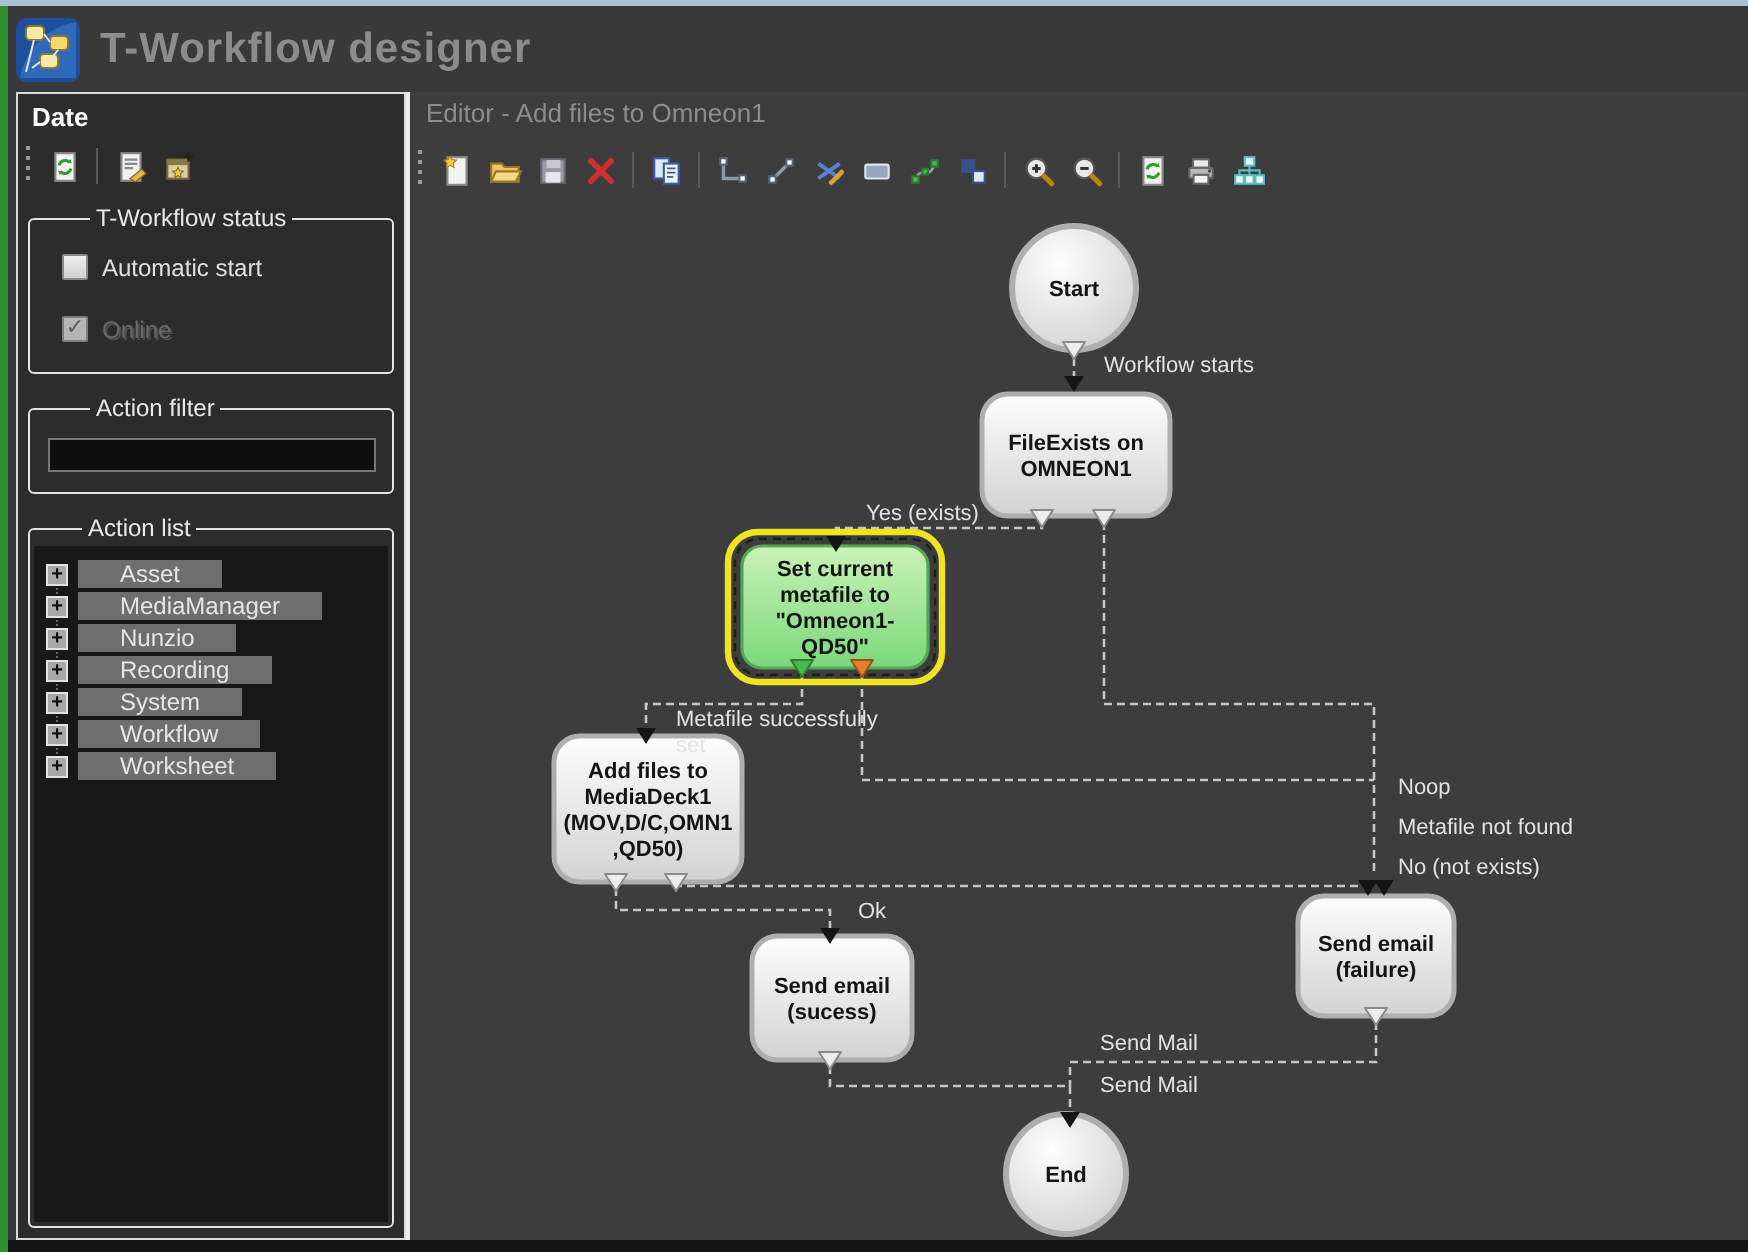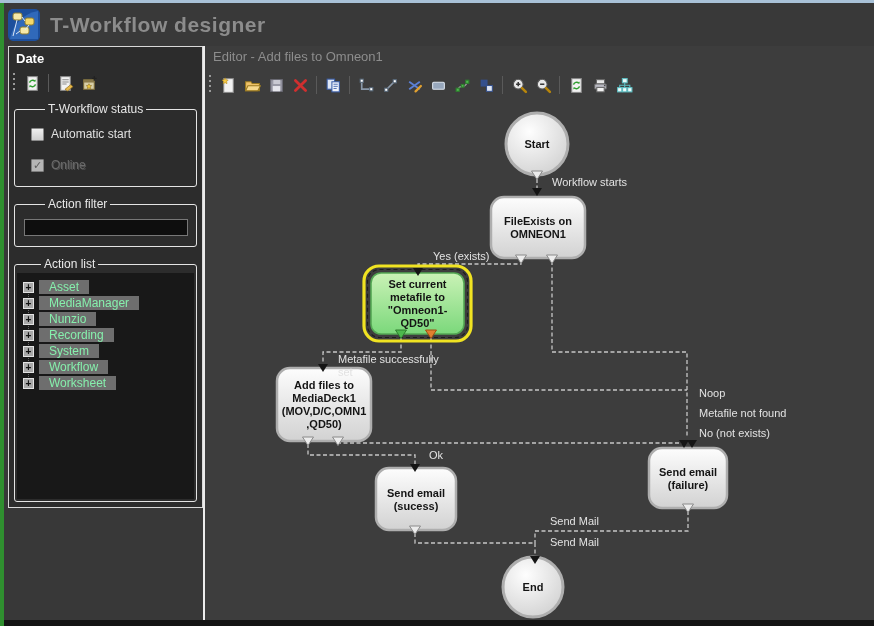--- a/index.html
+++ b/index.html
@@ -12,53 +12,53 @@
   .green-strip{position:absolute;left:0;top:3px;width:4px;height:623px;background:#2f8f2f;}
   .bottom-strip{position:absolute;left:4px;bottom:0;width:870px;height:6px;background:#141414;}
 
   
   .titlebar{position:absolute;left:4px;top:3px;width:870px;height:43px;background:#393939;display:flex;align-items:center;}
   .app-icon{width:32px;height:32px;margin-left:4px;border-radius:4px;flex:0 0 auto;}
   .app-title{margin-left:10px;font-size:21px;font-weight:600;letter-spacing:.5px;color:#8c8c8c;}
 
   
   .sidebar{
-    position:absolute;left:8px;top:46px;width:195px;height:462px;
+    position:absolute;left:8px;top:46px;width:195px;height:574px;
     background:#2c2c2c;border:1px solid #d9d9d9;box-sizing:border-box;
     display:flex;flex-direction:column;
   }
   .side-header{padding:4px 0 2px 7px;font-size:13px;font-weight:bold;color:#ffffff;}
   .toolbar{display:flex;align-items:center;height:30px;flex:0 0 auto;}
   .grip{width:4px;height:20px;margin:0 4px 0 3px;
     background-image:repeating-linear-gradient(#9a9a9a 0 2px,transparent 2px 5px);
     background-size:2px 100%;background-repeat:no-repeat;background-position:1px 0;}
   .tbtn{width:22px;height:22px;display:flex;align-items:center;justify-content:center;margin:0 1px;}
   .tbtn svg{width:17px;height:17px;}
   .tsep{width:1px;height:18px;background:#5a5a5a;margin:0 4px;}
 
   fieldset{margin:4px 5px 6px 5px;padding:2px 6px 8px 6px;border:1px solid #e4e4e4;border-radius:3px;}
   fieldset legend{font-size:12px;color:#e8e8e8;padding:0 3px;margin-left:24px;}
-  .cbrow{display:flex;align-items:center;margin:9px 0 0 10px;font-size:12px;color:#e0e0e0;}
+  .cbrow{display:flex;align-items:flex-start;margin:9px 0 0 10px;font-size:12px;color:#e0e0e0;}
   .cbrow.disabled{color:#6b6b6b;text-shadow:1px 1px 0 rgba(200,200,200,.22);}
   .cbrow.gapbefore{margin-top:17px;}
   .cbbox{width:13px;height:13px;margin-right:7px;flex:0 0 auto;box-sizing:border-box;
     background:linear-gradient(#efefef,#cfcfcf);border:1px solid #8a8a8a;border-radius:1px;
     font-size:11px;line-height:11px;text-align:center;color:#666;}
   .cbrow.disabled .cbbox{background:#b5b5b5;border-color:#7d7d7d;color:#5d5d5d;}
 
   .filter-input{display:block;width:164px;height:17px;margin:6px 0 2px 3px;
     background:#0e0e0e;border:1px solid #777;color:#ddd;font-size:12px;padding:0 4px;box-sizing:border-box;}
 
   .actions-fs{flex:1 1 auto;display:flex;flex-direction:column;padding:2px 2px 2px 2px;margin-bottom:5px;}
   .tree{flex:1 1 auto;background:#181818;position:relative;padding:6px 0 0 6px;overflow:hidden;}
   .tree::before{content:"";position:absolute;left:11px;top:12px;height:96px;border-left:1px dotted #6a6a6a;}
   .tree-item{display:flex;align-items:center;height:16px;position:relative;}
   .plusbox{width:11px;height:11px;box-sizing:border-box;background:#a9a9a9;border:1px solid #e3e3e3;
     color:#111;font-size:10px;line-height:9px;text-align:center;font-weight:bold;flex:0 0 auto;}
-  .tree-label{margin-left:5px;padding:0 10px;background:#6e6e6e;color:#86efac;font-size:12px;line-height:14px;text-align:center;}
+  .tree-label{margin-left:5px;padding:0 21px;background:#6e6e6e;color:#e5e5e5;font-size:12px;line-height:14px;text-align:center;}
 
   .divider{position:absolute;left:203px;top:46px;width:2px;height:574px;background:#ececec;}
 
   
   .editor{position:absolute;left:205px;top:46px;width:669px;height:574px;background:#3d3d3d;}
   .ed-header{height:24px;line-height:22px;padding-left:8px;font-size:13px;font-weight:normal;color:#8d8d8d;}
   .ed-toolbar{display:flex;align-items:center;height:30px;}
   .canvas{position:absolute;left:0;top:54px;width:586px;height:520px;padding-left:41px;}
   .canvas svg{display:block;}
 </style>

